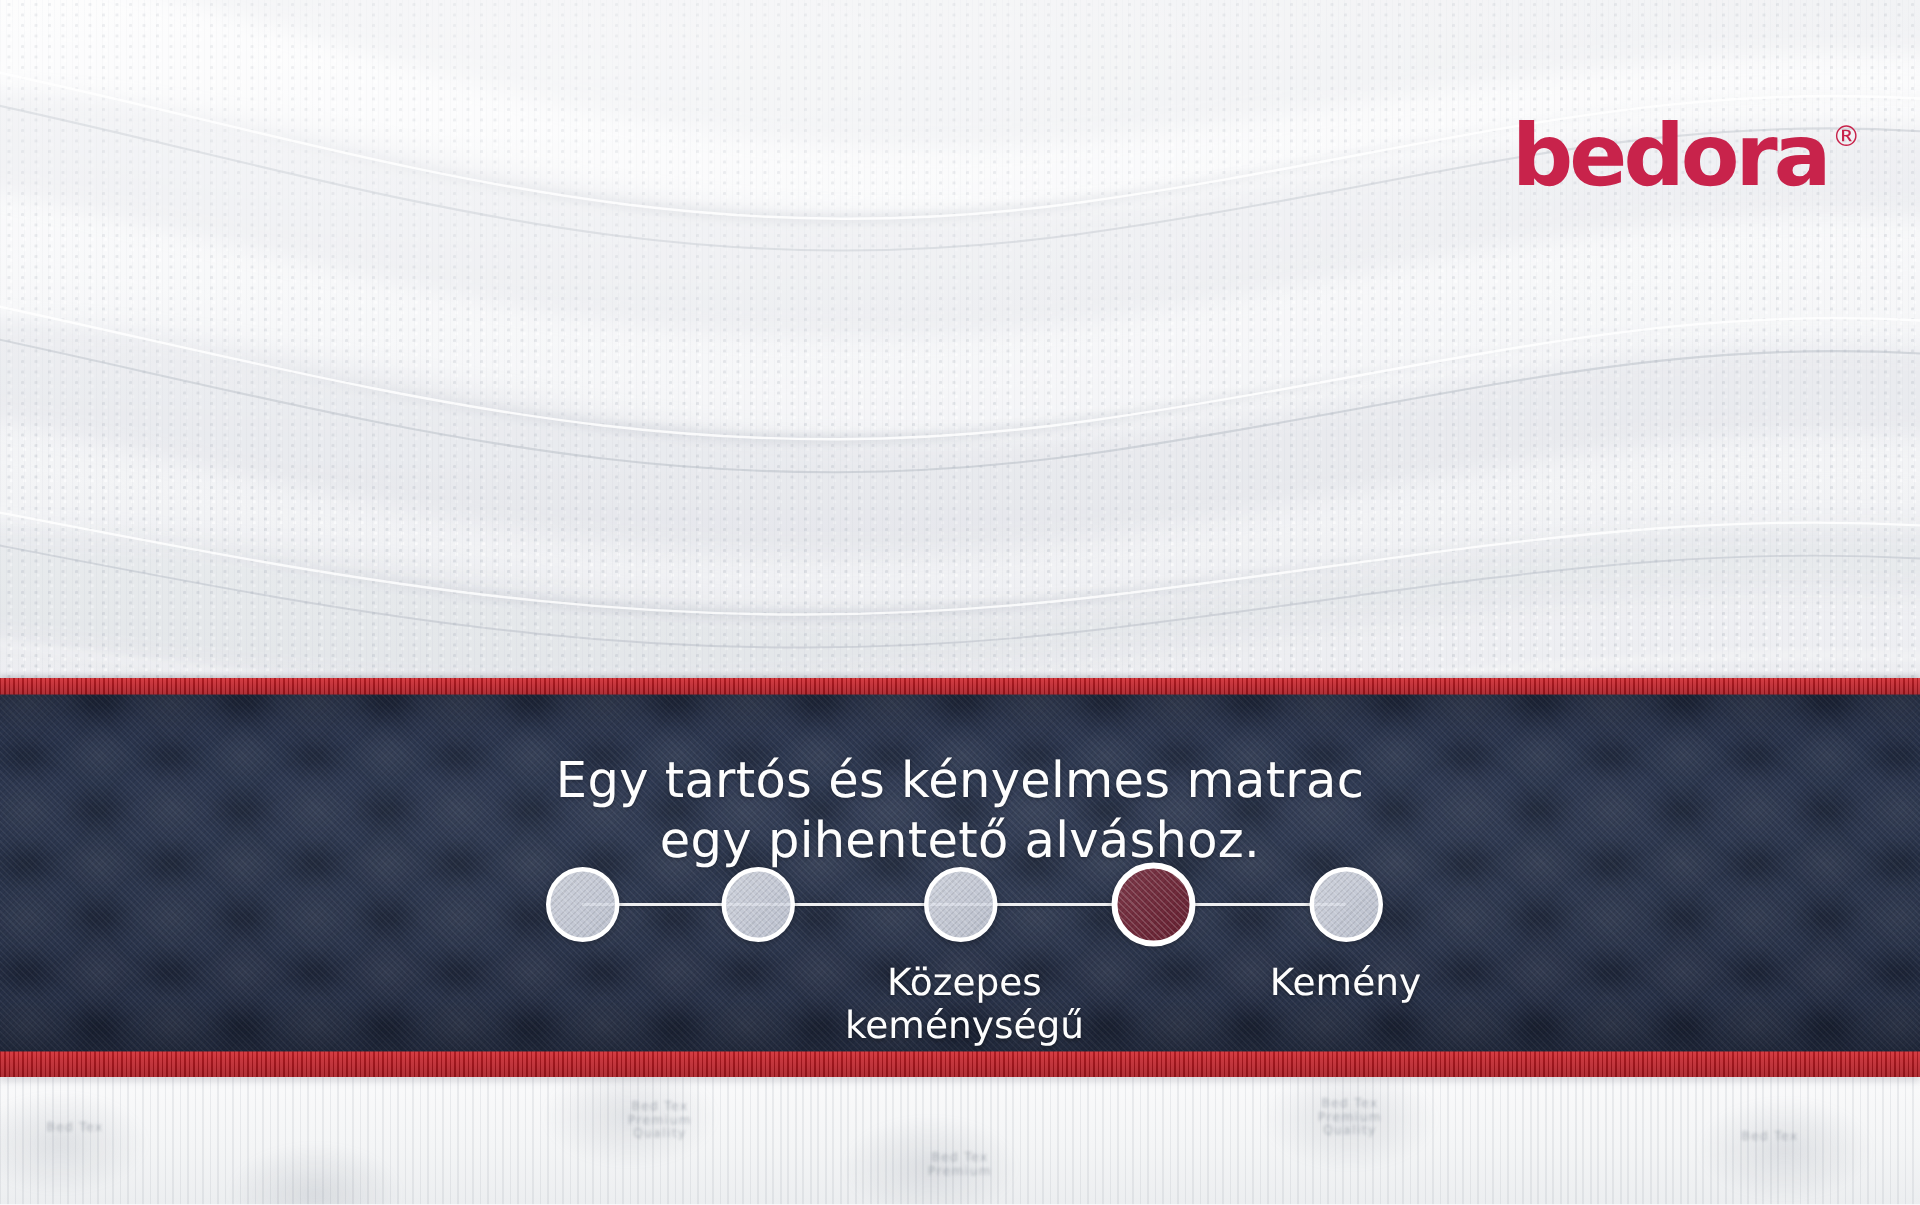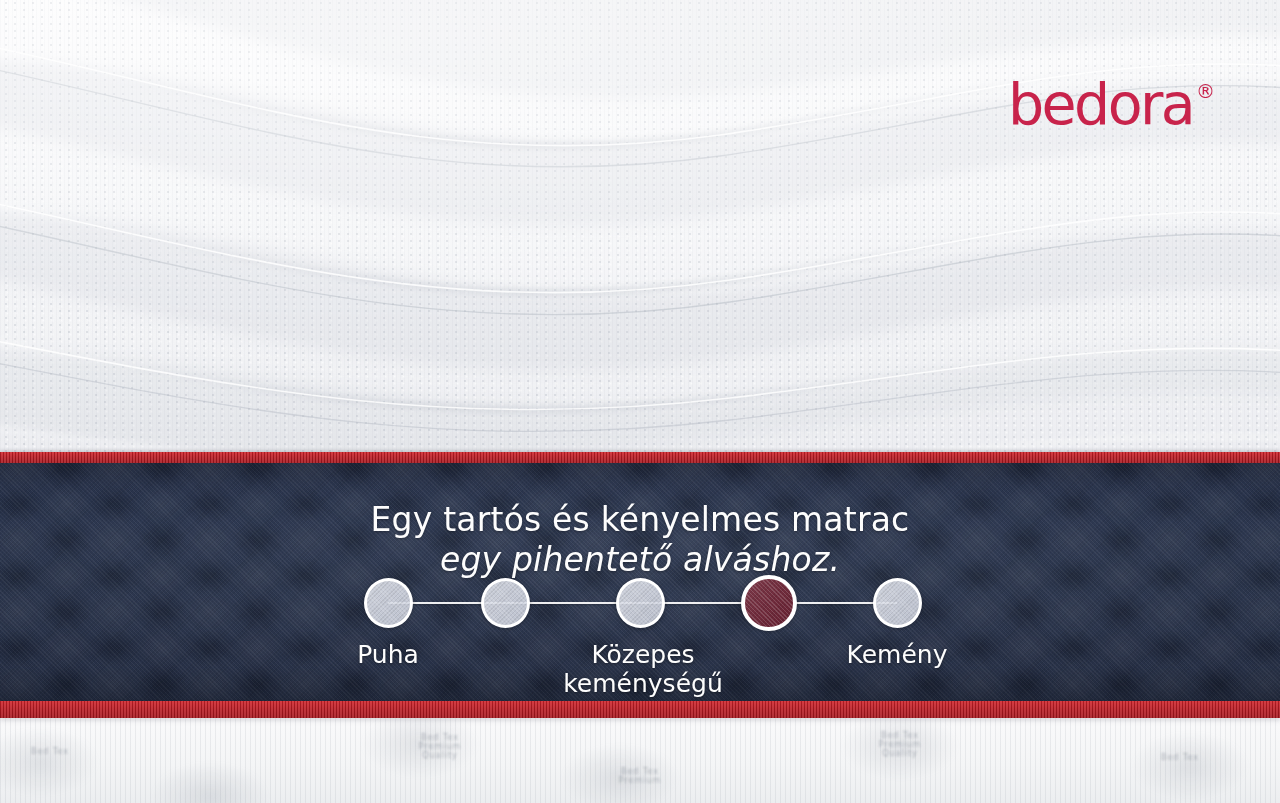--- a/index.html
+++ b/index.html
@@ -50,21 +50,21 @@
   }
 
   
   #logo{
     position:absolute;left:1008px;top:76px;
     display:flex;align-items:flex-start;
     z-index:40;
   }
   #logo .word{
     font-family:"DejaVu Sans", sans-serif;
-    font-weight:normal;
+    font-weight:bold;
     font-size:57px;
     line-height:57px;
     letter-spacing:-2.6px;
     color:#c8234b;
   }
   #logo .reg{
     font-family:"DejaVu Sans", sans-serif;
     font-size:19px;
     line-height:19px;
     color:#c8234b;
@@ -123,21 +123,21 @@
     text-align:center;
     z-index:30;
     color:#fdfdfd;
     font-family:"DejaVu Sans", sans-serif;
     font-size:33px;
     line-height:40px;
     font-weight:400;
     letter-spacing:.2px;
     text-shadow:0 1px 3px rgba(0,0,0,.35);
   }
-  #headline .l2{display:block;font-style:italic;}
+  #headline .l2{display:block;}
 
   
   #scale{
     position:absolute;left:0;top:462px;width:1280px;height:240px;
     z-index:32;
   }
   #scale-line{
     position:absolute;
     top:140px;left:388px;width:509px;height:2px;
     background:rgba(255,255,255,.92);
@@ -303,21 +303,20 @@
     <div class="dot" style="left:616px;top:116px;">
         <span class="tex"></span>
       </div>
     <div class="dot sel" style="left:741px;top:113px;width:56px;height:56px;">
         <span class="tex"></span>
       </div>
     <div class="dot" style="left:873px;top:116px;">
         <span class="tex"></span>
       </div>
 
-    <div class="dot-label" style="left:308px;top:178px;width:160px;">Puha</div>
     <div class="dot-label" style="left:817px;top:178px;width:160px;">Kemény</div>
     <div class="dot-label" style="left:543px;top:178px;width:200px;">Közepes
 keménységű</div>
   </div>
 
   <div id="bottom-panel">
     <div class="rib"></div>
 
     <div class="blotch" style="left:-20px;top:10px;"></div>
     <div class="blotch" style="left:360px;top:-8px;"></div>

